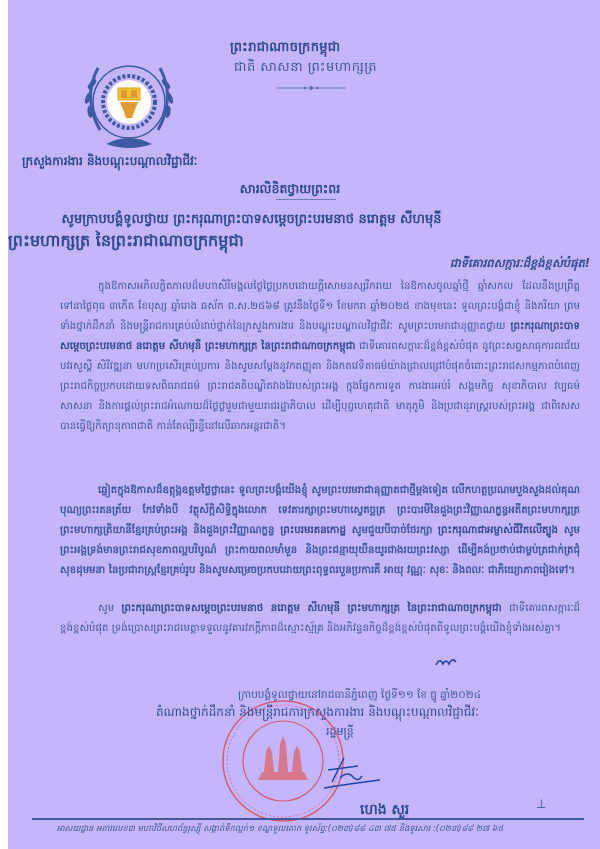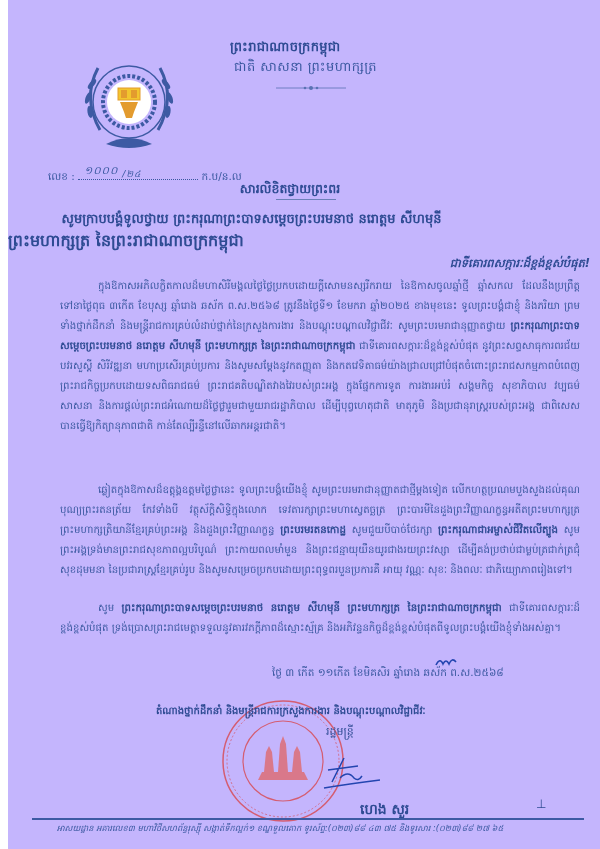--- a/index.html
+++ b/index.html
@@ -20,21 +20,21 @@
   .title1 { left: 0; width: 487px; text-align: center; top: 210px; font-size: 13px; font-weight: bold; color: #2e4b93; }
   .title2 { left: 0; width: 600px; top: 230px; font-size: 16px; font-weight: bold; color: #2e4b93; }
   .salute { right: 18px; top: 256px; font-size: 11.5px; font-weight: bold; font-style: italic; color: #2e4b93; }
   .para { position: absolute; left: 52px; width: 520px; font-size: 10.2px; line-height: 20px; color: #3a58a0; text-align: justify; }
   .para b { color: #2e4b93; }
   .p1 { top: 276px; }
   .p2 { top: 480px; }
   .p3 { top: 598px; }
   .date1 { left: 264px; top: 666px; font-size: 10.5px; color: #3a58a0; }
   .date2 { left: 230px; top: 688px; font-size: 10.5px; color: #3a58a0; }
-  .sigtitle { left: 148px; top: 704px; font-size: 10px; font-weight: bold; color: #2e4b93; }
+  .sigtitle { left: 148px; top: 704px; font-size: 12px; font-weight: normal; color: #2e4b93; }
   .minister { left: 318px; top: 724px; font-size: 11px; font-weight: normal; color: #2e4b93; }
   .signame { left: 352px; top: 800px; font-size: 14px; font-weight: bold; color: #2e4b93; }
   .stamp { left: 212px; top: 698px; width: 126px; height: 126px; }
   .signature { left: 310px; top: 752px; width: 70px; height: 40px; }
   .mark { left: 528px; top: 797px; font-size: 12px; color: #2e4b93; }
   .footer-rule { left: 24px; top: 818px; width: 552px; height: 1.5px; background: #3d5aa3; }
   .footer { left: 0; width: 544px; text-align: center; top: 823px; font-size: 8.3px; font-style: italic; color: #3a58a0; }
   .handnote { left: 427px; top: 656px; width: 22px; height: 12px; }
 </style>
 </head>
@@ -67,54 +67,47 @@
 
   <div class="abs kingdom">ព្រះរាជាណាចក្រកម្ពុជា</div>
   <div class="abs motto">ជាតិ សាសនា ព្រះមហាក្សត្រ</div>
   <svg class="abs ornament" viewBox="0 0 70 6">
     <line x1="0" y1="3" x2="70" y2="3" stroke="#5a72b3" stroke-width="0.8"></line>
     <circle cx="35" cy="3" r="2" fill="#5a72b3"></circle>
     <circle cx="29" cy="3" r="1.3" fill="#5a72b3"></circle>
     <circle cx="41" cy="3" r="1.3" fill="#5a72b3"></circle>
   </svg>
 
-  <div class="abs refno">
-    <span>លេខ :</span>
-    <span class="dots">
-      <span class="num" style="position:absolute;left:6px;bottom:0;">១០០០</span>
-      <span class="num" style="position:absolute;left:44px;bottom:-2px;font-size:9px;">/២៤</span>
-    </span>
-    <span>ក.ប/ន.ល</span>
-  </div>
+  <div class="abs ministry">ក្រសួងការងារ និងបណ្ដុះបណ្ដាលវិជ្ជាជីវៈ</div>
 
   <div class="abs heading">សារលិខិតថ្វាយព្រះពរ</div>
   <div class="abs heading-rule"></div>
 
   <div class="abs title1">សូមក្រាបបង្គំទូលថ្វាយ ព្រះករុណាព្រះបាទសម្ដេចព្រះបរមនាថ នរោត្តម សីហមុនី</div>
   <div class="abs title2">ព្រះមហាក្សត្រ នៃព្រះរាជាណាចក្រកម្ពុជា</div>
 
   <div class="abs salute">ជាទីគោរពសក្ការៈដ៏ខ្ពង់ខ្ពស់បំផុត!</div>
 
   <div class="para p1 indent-first" style="text-indent:38px;">
     <span>ក្នុងឱកាសអភិលក្ខិតកាលដ៏មហាសិរីមង្គលថ្ងៃថ្លៃប្រកបដោយក្ដីសោមនស្សរីករាយ នៃឱកាសចូលឆ្នាំថ្មី ឆ្នាំសកល ដែលនឹងប្រព្រឹត្តទៅនាថ្ងៃពុធ ៣កើត ខែបុស្ស ឆ្នាំរោង ឆស័ក ព.ស.២៥៦៨ ត្រូវនឹងថ្ងៃទី១ ខែមករា ឆ្នាំ២០២៥ ខាងមុខនេះ ទូលព្រះបង្គំជាខ្ញុំ និងភរិយា ព្រមទាំងថ្នាក់ដឹកនាំ និងមន្ត្រីរាជការគ្រប់លំដាប់ថ្នាក់នៃក្រសួងការងារ និងបណ្ដុះបណ្ដាលវិជ្ជាជីវៈ សូមព្រះបរមរាជានុញ្ញាតថ្វាយ </span><b>ព្រះករុណាព្រះបាទសម្ដេចព្រះបរមនាថ នរោត្តម សីហមុនី ព្រះមហាក្សត្រ នៃព្រះរាជាណាចក្រកម្ពុជា</b><span> ជាទីគោរពសក្ការៈដ៏ខ្ពង់ខ្ពស់បំផុត នូវព្រះសព្ទសាធុការពរជ័យ បវរសួស្ដី សិរីវឌ្ឍនា មហាប្រសើរគ្រប់ប្រការ និងសូមសម្ដែងនូវកតញ្ញុតា និងកតវេទិតាធម៌យ៉ាងជ្រាលជ្រៅបំផុតចំពោះព្រះរាជសកម្មភាពបំពេញព្រះរាជកិច្ចប្រកបដោយទសពិធរាជធម៌ ព្រះរាជគតិបណ្ឌិតវាងវៃរបស់ព្រះអង្គ ក្នុងផ្នែកការទូត ការងារអប់រំ សង្គមកិច្ច សុខាភិបាល វប្បធម៌ សាសនា និងការផ្ដល់ព្រះរាជអំណោយដ៏ថ្លៃថ្លារួមជាមួយរាជរដ្ឋាភិបាល ដើម្បីបុព្វហេតុជាតិ មាតុភូមិ និងប្រជានុរាស្ត្ររបស់ព្រះអង្គ ជាពិសេស បានធ្វើឱ្យកិត្យានុភាពជាតិ កាន់តែល្បីរន្ទឺនៅលើឆាកអន្តរជាតិ។</span>
   </div>
 
-  <div class="para p2" style="text-indent:38px;">
+  <div class="para p2" style="text-indent:38px;font-weight:bold;">
     <span>ឆ្លៀតក្នុងឱកាសដ៏ឧត្ដុង្គឧត្ដមថ្លៃថ្លានេះ ទូលព្រះបង្គំយើងខ្ញុំ សូមព្រះបរមរាជានុញ្ញាតជាថ្មីម្ដងទៀត លើកហត្ថប្រណមបួងសួងដល់គុណបុណ្យព្រះរតនត្រ័យ កែវទាំងបី វត្ថុស័ក្ដិសិទ្ធិក្នុងលោក ទេវតារក្សាព្រះមហាស្វេតច្ឆត្រ ព្រះបារមីនៃដួងព្រះវិញ្ញាណក្ខន្ធអតីតព្រះមហាក្សត្រ ព្រះមហាក្សត្រិយានីខ្មែរគ្រប់ព្រះអង្គ និងដួងព្រះវិញ្ញាណក្ខន្ធ </span><b>ព្រះបរមរតនកោដ្ឋ</b><span> សូមជួយបីបាច់ថែរក្សា </span><b>ព្រះករុណាជាអម្ចាស់ជីវិតលើត្បូង</b><span> សូមព្រះអង្គទ្រង់មានព្រះរាជសុខភាពល្អបរិបូណ៌ ព្រះកាយពលមាំមួន និងព្រះជន្មាយុយឺនយូរជាងរយព្រះវស្សា ដើម្បីគង់ប្រថាប់ជាម្លប់ត្រជាក់ត្រជុំ សុខដុមមនា នៃប្រជារាស្ត្រខ្មែរគ្រប់រូប និងសូមសម្រេចប្រកបដោយព្រះពុទ្ធពរបួនប្រការគឺ អាយុ វណ្ណៈ សុខៈ និងពលៈ ជាភិយ្យោភាពរៀងទៅ។</span>
   </div>
 
   <div class="para p3" style="text-indent:38px;">
     <span>សូម </span><b>ព្រះករុណាព្រះបាទសម្ដេចព្រះបរមនាថ នរោត្តម សីហមុនី ព្រះមហាក្សត្រ នៃព្រះរាជាណាចក្រកម្ពុជា</b><span> ជាទីគោរពសក្ការៈដ៏ខ្ពង់ខ្ពស់បំផុត ទ្រង់ប្រោសព្រះរាជមេត្តាទទួលនូវគារវភក្ដីភាពដ៏ស្មោះស្ម័គ្រ និងអភិវន្ទនកិច្ចដ៏ខ្ពង់ខ្ពស់បំផុតពីទូលព្រះបង្គំយើងខ្ញុំទាំងអស់គ្នា។</span>
   </div>
 
   <svg class="abs handnote" viewBox="0 0 22 12">
     <path d="M1 9 Q5 1 8 8 Q11 2 14 8 Q17 1 21 6" fill="none" stroke="#2345b0" stroke-width="1.6"></path>
   </svg>
 
-  <div class="abs date1">ថ្ងៃ ៣ កើត ១១កើត ខែមិគសិរ ឆ្នាំរោង ឆស័ក ព.ស.២៥៦៨</div>
+  <div class="abs date2">ក្រាបបង្គំទូលថ្វាយនៅរាជធានីភ្នំពេញ ថ្ងៃទី១១   ខែ ធ្នូ   ឆ្នាំ២០២៤</div>
 
   <svg class="abs stamp" viewBox="0 0 126 126" style="opacity:0.78">
     <circle cx="63" cy="63" r="60" fill="none" stroke="#d9454a" stroke-width="1.5"></circle>
     <circle cx="63" cy="63" r="56" fill="none" stroke="#d9454a" stroke-width="0.8" stroke-dasharray="2 2"></circle>
     <circle cx="63" cy="63" r="40" fill="none" stroke="#d9454a" stroke-width="1.2"></circle>
     <g fill="#e0686b">
       <path d="M38 82 L88 82 L84 74 L42 74 Z"></path>
       <path d="M58 74 L60 46 L63 38 L66 46 L68 74 Z"></path>
       <path d="M44 74 L46 54 L49 48 L52 54 L54 74 Z"></path>
       <path d="M72 74 L74 54 L77 48 L80 54 L82 74 Z"></path>

